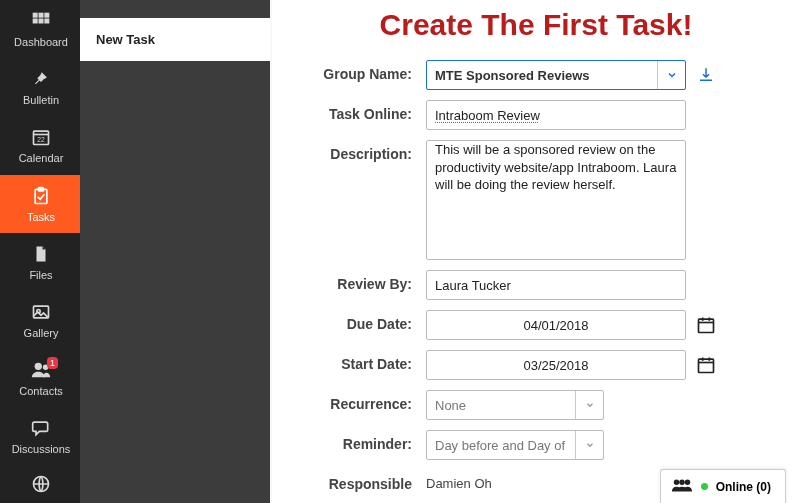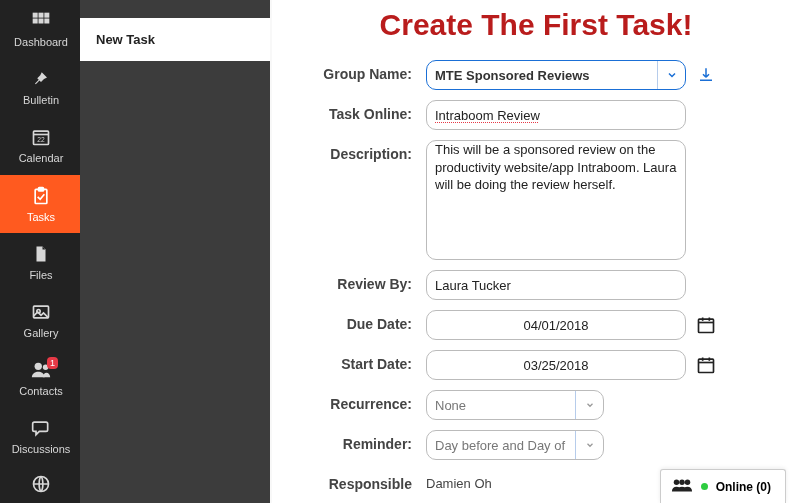--- a/index.html
+++ b/index.html
@@ -98,21 +98,21 @@
     display: flex;
     align-items: flex-start;
     gap: 8px;
   }
   input[type=text], textarea, .select-box, .mini-select {
     border: 1px solid #bbb;
     font-size: 13px;
     padding: 0 8px;
     color: #222;
     font-family: inherit;
-    border-radius: 10px;
+    border-radius: 2px;
     background: #fff;
   }
   input[type=text] { width: 260px; height: 30px; }
   .readonly { background: #f3f3f3; color: #888; border-color: #ddd; }
   textarea { width: 260px; height: 120px; resize: none; line-height: 1.35; }
   .select-box {
     width: 260px; height: 30px;
     border: 1.5px solid #1a6fd6;
     display: flex; align-items: center;
     padding-right: 28px;

